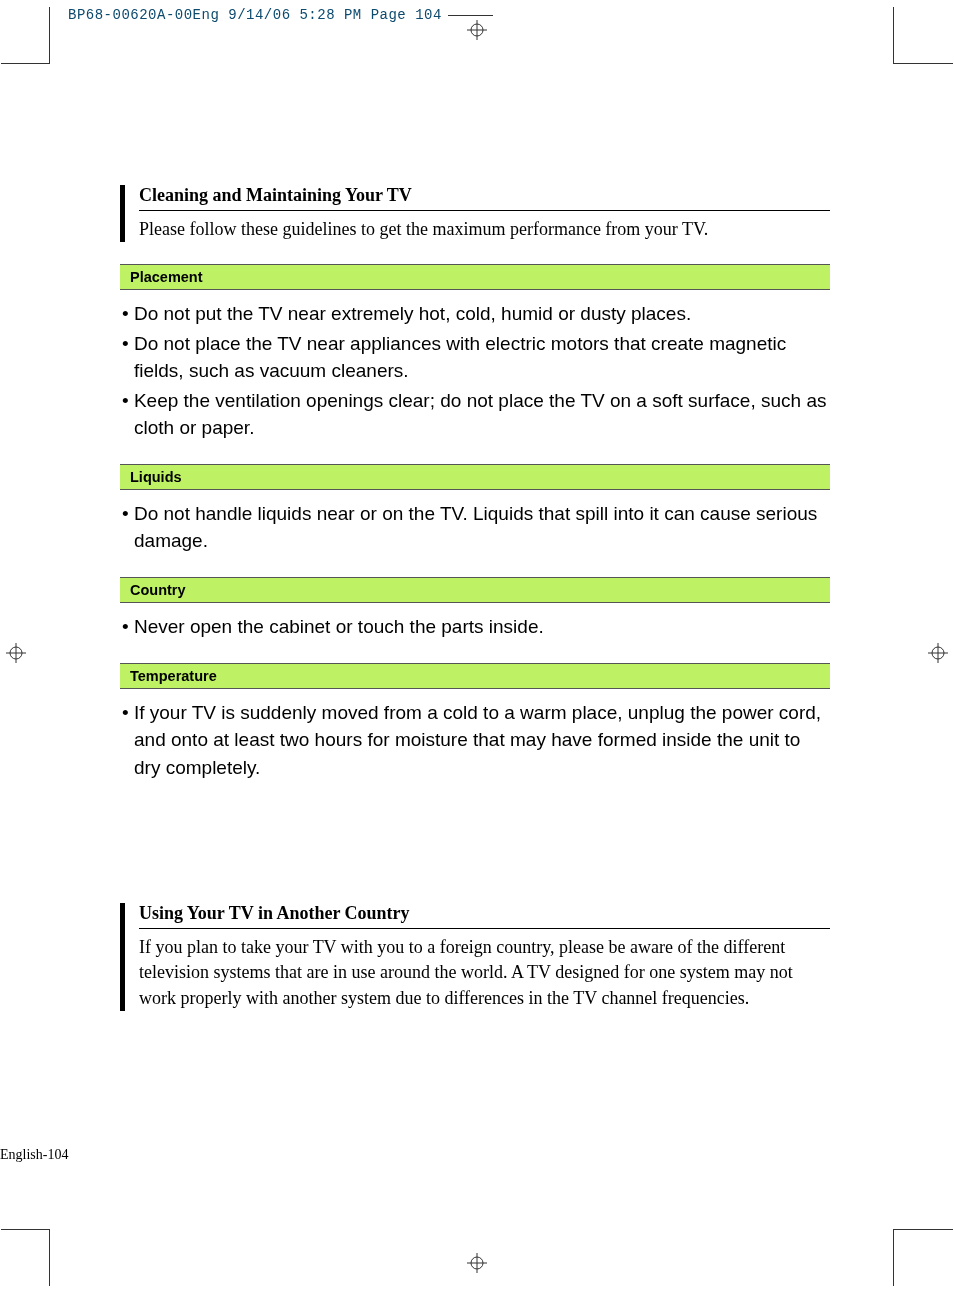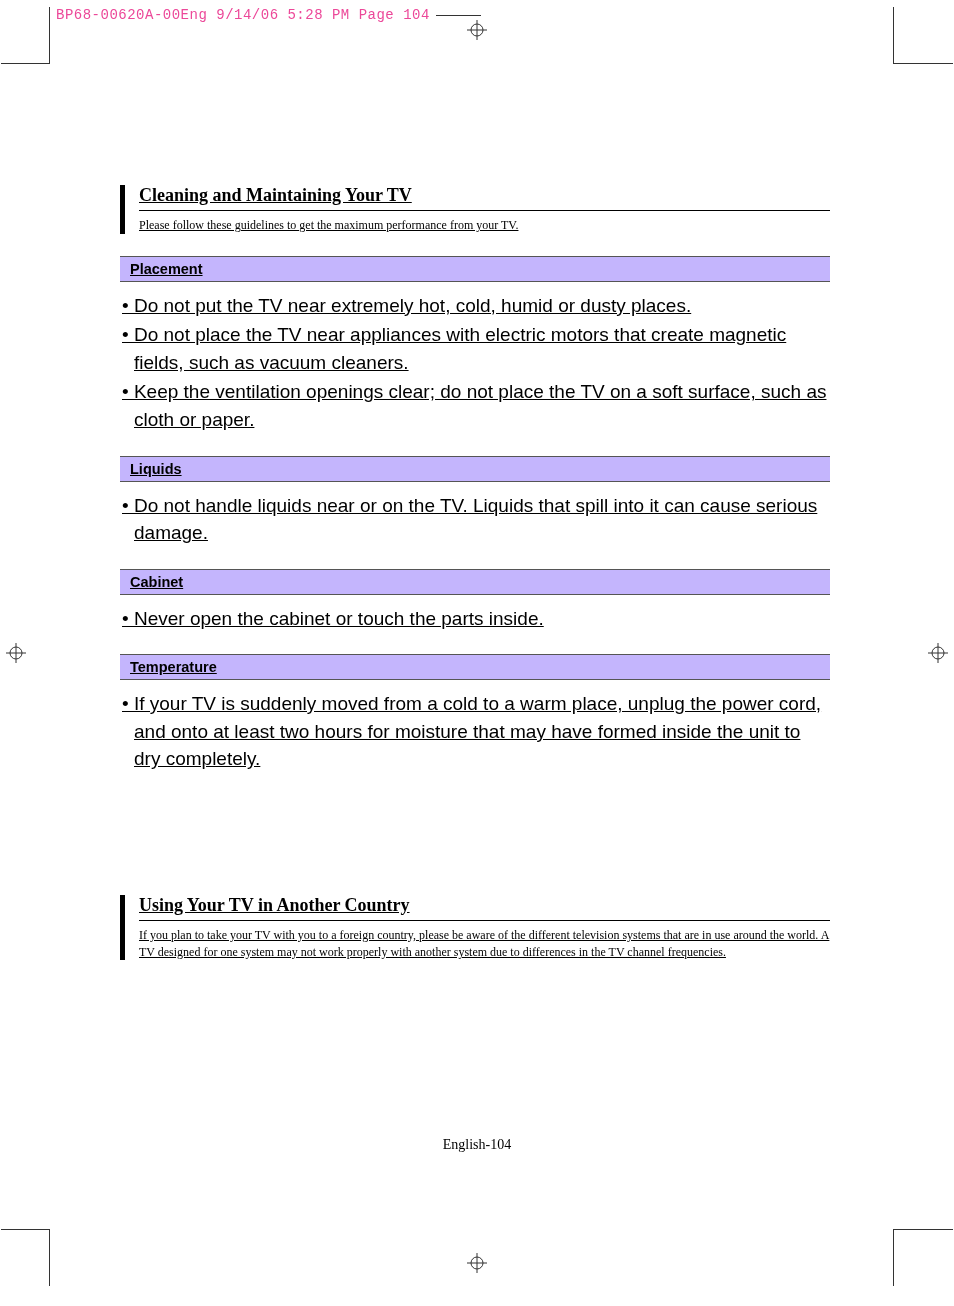--- a/index.html
+++ b/index.html
@@ -22,71 +22,71 @@
   .crop-bottom-right::after { content:""; position:absolute; bottom:56px; right:-60px; width:60px; border-top:1px solid #333; }
   .reg-top, .reg-bottom, .reg-left, .reg-right {
     position:absolute; width:20px; height:20px;
   }
   .reg-top { top:20px; left:50%; transform:translateX(-50%); }
   .reg-bottom { bottom:33px; left:50%; transform:translateX(-50%); }
   .reg-left { top:50%; left:6px; transform:translateY(-50%); }
   .reg-right { top:50%; right:6px; transform:translateY(-50%); }
   .reg svg { width:20px; height:20px; }
   .header-slug {
-    position:absolute; top:7px; left:56px;
+    position:absolute; top:7px; left:68px;
     font-family: "Courier New", monospace;
-    font-size:14px; letter-spacing:0.5px; color:#ec4899;
+    font-size:14px; letter-spacing:0.5px; color:#0c4a6e;
   }
   .header-slug .rule {
     display:inline-block; width:45px; border-top:1px solid #333;
     vertical-align:middle; margin-left:6px;
   }
   .page {
     position:absolute;
-    top:185px; left:120px; width:710px;text-decoration:underline;
+    top:185px; left:120px; width:710px;
   }
   .section-head {
     border-left:5px solid #000;
     padding-left:14px;
     margin-bottom:20px;
   }
   .section-title {
     font-family: "Times New Roman", Times, serif;
     font-weight:bold;
     font-size:18px;
     border-bottom:1px solid #000;
     padding-bottom:4px;
     margin:0 0 6px 0;
   }
   .section-sub {
     font-family: "Times New Roman", Times, serif;
-    font-size:12px;
+    font-size:18px;
     line-height:1.4;
     margin:0;
   }
   .sub-head {
-    background:#c4b5fd;
+    background:#bef264;
     border-top:1px solid #555;
     border-bottom:1px solid #555;
     padding:4px 10px;
     font-weight:bold;
     font-size:14.5px;
     margin:22px 0 10px 0;
   }
   .bullets {
     font-size:19px;
     line-height:1.45;
     margin:0 0 0 2px;
   }
   .bullets p { margin:0 0 2px 0; padding-left:12px; text-indent:-12px; }
   .footer-page {
     position:absolute;
-    bottom:153px;
+    bottom:143px;
     width:100%;
-    text-align:center;
+    text-align:left;
     font-family:"Times New Roman", Times, serif;
     font-size:14px;
   }
 </style>
 </head>
 <body>
 
 <div class="crop-top-left"></div>
 <div class="crop-top-right"></div>
 <div class="crop-bottom-left"></div>
@@ -137,21 +137,21 @@
     <p>• Do not put the TV near extremely hot, cold, humid or dusty places.</p>
     <p>• Do not place the TV near appliances with electric motors that create magnetic fields, such as vacuum cleaners.</p>
     <p>• Keep the ventilation openings clear; do not place the TV on a soft surface, such as cloth or paper.</p>
   </div>
 
   <div class="sub-head">Liquids</div>
   <div class="bullets">
     <p>• Do not handle liquids near or on the TV. Liquids that spill into it can cause serious damage.</p>
   </div>
 
-  <div class="sub-head">Cabinet</div>
+  <div class="sub-head">Country</div>
   <div class="bullets">
     <p>• Never open the cabinet or touch the parts inside.</p>
   </div>
 
   <div class="sub-head">Temperature</div>
   <div class="bullets">
     <p>• If your TV is suddenly moved from a cold to a warm place, unplug the power cord, and onto at least two hours for moisture that may have formed inside the unit to dry completely.</p>
   </div>
 
   <div style="height:120px"></div>

